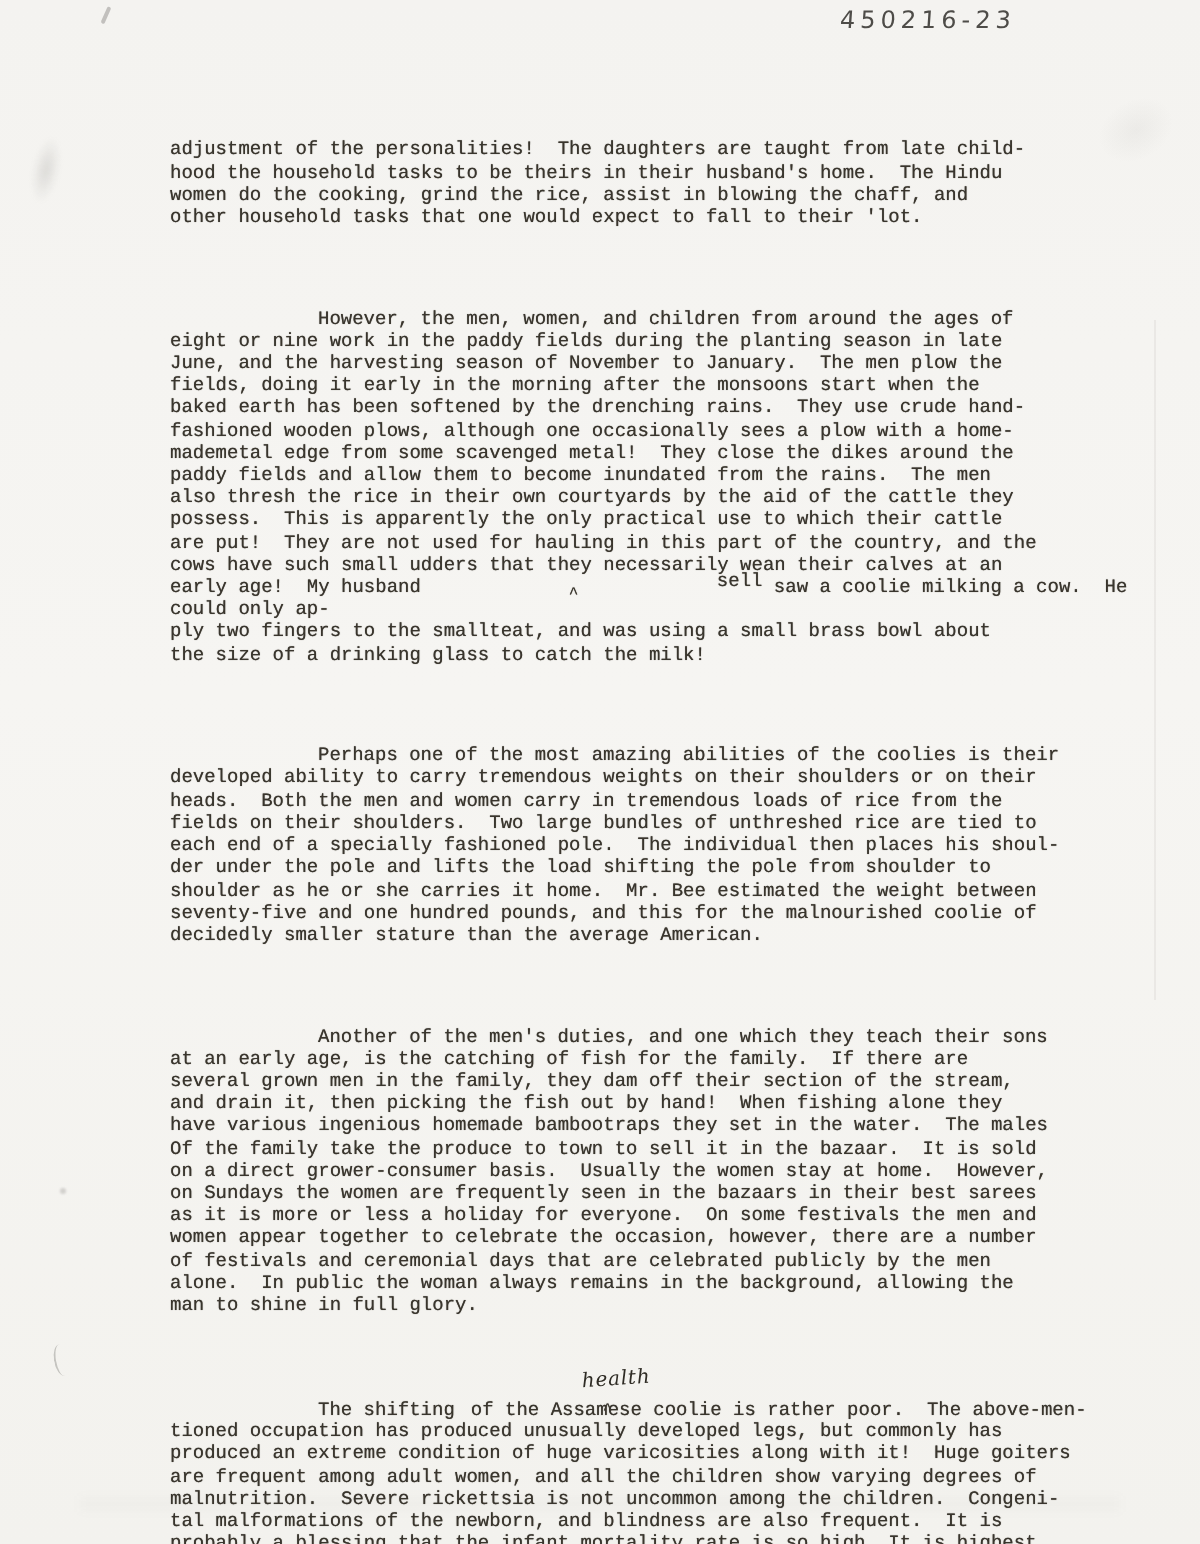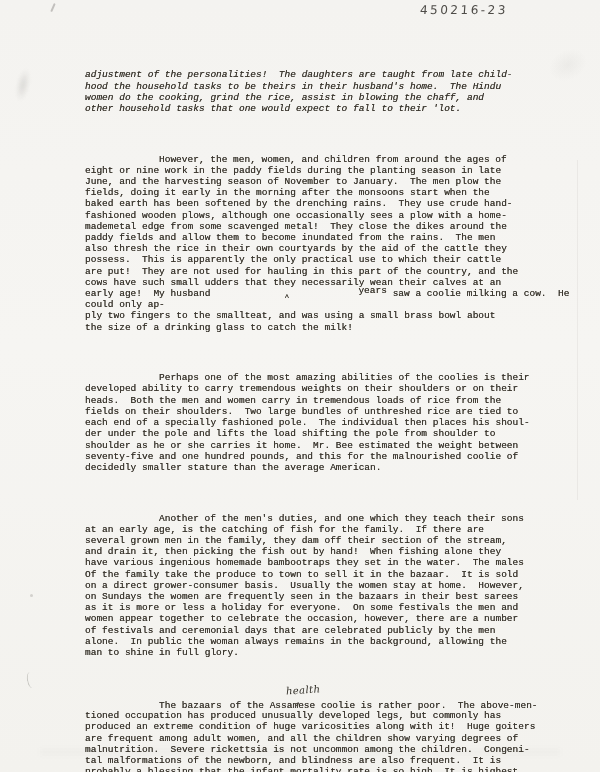--- a/index.html
+++ b/index.html
@@ -29,21 +29,21 @@
     color: #39352d;
     font-size: 9.5px;
     line-height: 11.2px;
     text-shadow: 0 0 0.4px rgba(57,53,45,0.85);
     white-space: pre-wrap;
   }
   .para {
     margin: 0 0 17px 0;
     text-indent: 74px;
   }
-  .para.no-indent { text-indent: 0; font-style: italic; }
+  .para.no-indent { text-indent: 0; }
   
   .ins-raised { position: relative; display: inline-block; }
   .ins-raised .word { position: relative; top: -3.5px; display: inline-block; }
   .ins-raised .caret {
     position: absolute; left: 0px; top: 4px;
     font-size: 8px; color: #3c382f;
   }
   
   .ins-hand { position: relative; display: inline-block; width: 8px; height: 1em; }
   .ins-hand .word {
@@ -119,21 +119,21 @@
 June, and the harvesting season of November to January.  The men plow the
 fields, doing it early in the morning after the monsoons start when the
 baked earth has been softened by the drenching rains.  They use crude hand-
 fashioned wooden plows, although one occasionally sees a plow with a home-
 mademetal edge from some scavenged metal!  They close the dikes around the
 paddy fields and allow them to become inundated from the rains.  The men
 also thresh the rice in their own courtyards by the aid of the cattle they
 possess.  This is apparently the only practical use to which their cattle
 are put!  They are not used for hauling in this part of the country, and the
 cows have such small udders that they necessarily wean their calves at an
-early age!  My husband</span><span class="ins-raised"><span class="caret">^</span><span class="word">years</span></span><span> saw a coolie milking a cow.  He could only ap-
+early age!  My husband</span><span class="ins-raised"><span class="caret">^</span><span class="word">sell</span></span><span> saw a coolie milking a cow.  He could only ap-
 ply two fingers to the smallteat, and was using a small brass bowl about
 the size of a drinking glass to catch the milk!</span></p>
     <p class="para">Perhaps one of the most amazing abilities of the coolies is their
 developed ability to carry tremendous weights on their shoulders or on their
 heads.  Both the men and women carry in tremendous loads of rice from the
 fields on their shoulders.  Two large bundles of unthreshed rice are tied to
 each end of a specially fashioned pole.  The individual then places his shoul-
 der under the pole and lifts the load shifting the pole from shoulder to
 shoulder as he or she carries it home.  Mr. Bee estimated the weight between
 seventy-five and one hundred pounds, and this for the malnourished coolie of
@@ -144,21 +144,21 @@
 and drain it, then picking the fish out by hand!  When fishing alone they
 have various ingenious homemade bambootraps they set in the water.  The males
 Of the family take the produce to town to sell it in the bazaar.  It is sold
 on a direct grower-consumer basis.  Usually the women stay at home.  However,
 on Sundays the women are frequently seen in the bazaars in their best sarees
 as it is more or less a holiday for everyone.  On some festivals the men and
 women appear together to celebrate the occasion, however, there are a number
 of festivals and ceremonial days that are celebrated publicly by the men
 alone.  In public the woman always remains in the background, allowing the
 man to shine in full glory.</p>
-    <p class="para"><span>The bazaars</span><span class="ins-hand"><span class="caret">^</span><span class="word">health</span></span><span>of the Assamese coolie is rather poor.  The above-men-
+    <p class="para"><span>The shifting</span><span class="ins-hand"><span class="caret">^</span><span class="word">health</span></span><span>of the Assamese coolie is rather poor.  The above-men-
 tioned occupation has produced unusually developed legs, but commonly has
 produced an extreme condition of huge varicosities along with it!  Huge goiters
 are frequent among adult women, and all the children show varying degrees of
 malnutrition.  Severe rickettsia is not uncommon among the children.  Congeni-
 tal malformations of the newborn, and blindness are also frequent.  It is
 probably a blessing that the infant mortality rate is so high. It is highest
 up to the age of five years.  These conditions go uncorrected largely because
 of the superstitious of fear of modern medical treatment.  There are a few
 Indian Army hospitals in the area, and some dispensaries set up by missions,
 and British concerns for their workers, but the lack of necessary social edu-

